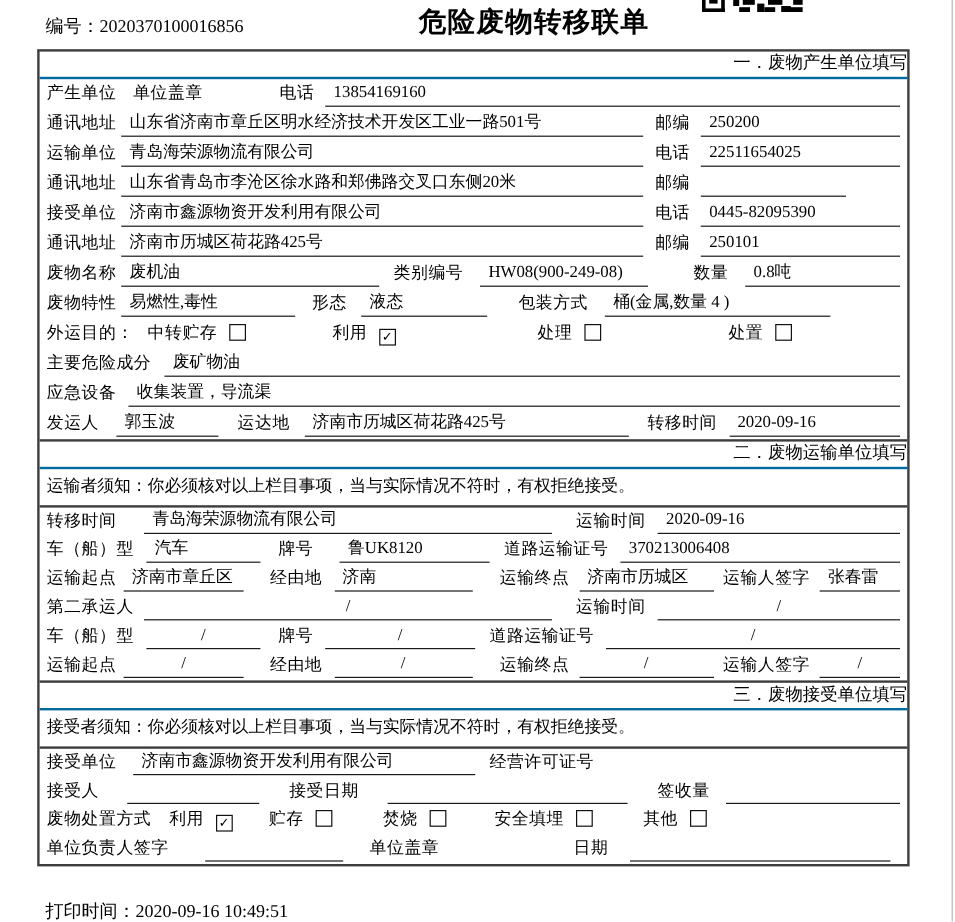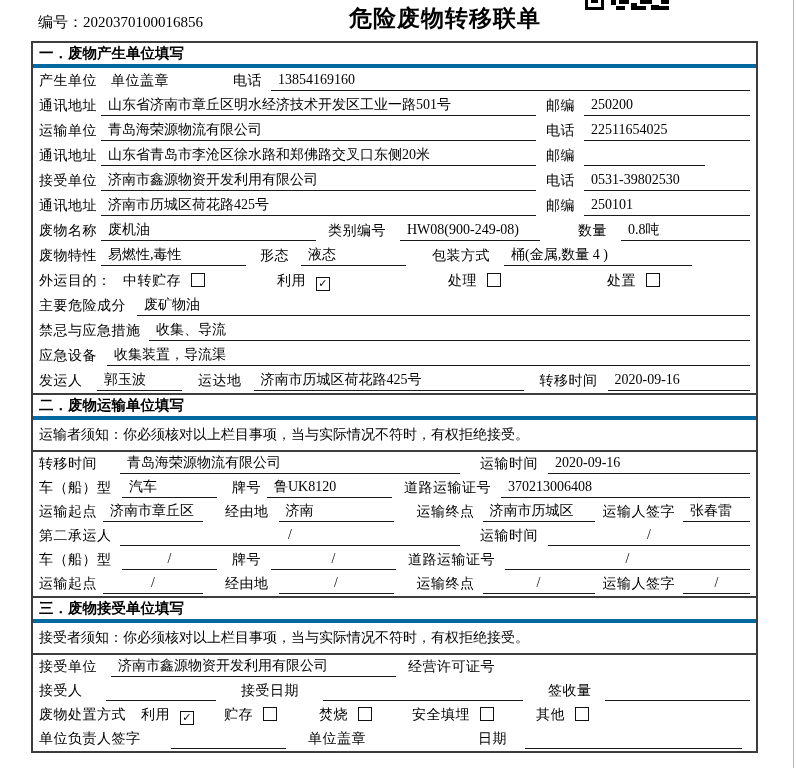--- a/index.html
+++ b/index.html
@@ -10,22 +10,22 @@
   }
   .page-edge{position:absolute;top:0;bottom:0;right:2px;width:1px;background:#b5b5b5;}
   
   .topbar{position:relative;height:32px;}
   .serial{position:absolute;left:38px;top:13px;font-size:15px;white-space:nowrap;}
   .doc-title{position:absolute;left:445px;top:3px;transform:translateX(-50%);
     font-size:23px;font-weight:bold;white-space:nowrap;letter-spacing:1px;}
   .qr{position:absolute;left:585px;top:0;}
   
   .tbl{position:absolute;left:31px;top:41px;width:727px;border:2px solid #3d3d3d;box-sizing:border-box;background:#fff;}
-  .sec-h{height:21px;line-height:21px;font-weight:bold;font-size:14.5px;padding-left:6px;
-    border-bottom:4px solid #0369a1;white-space:nowrap;}
+  .sec-h{height:21px;line-height:21px;font-weight:normal;font-size:14.5px;padding-left:6px;
+    border-bottom:2px solid #0369a1;white-space:nowrap;text-align:right;}
   .sec-h.mid{border-top:2px solid #3d3d3d;}
   .notice{height:30px;line-height:30px;padding-left:6px;border-bottom:2px solid #3d3d3d;white-space:nowrap;}
   .row{display:flex;align-items:flex-end;height:25px;padding:0 6px 2px 6px;box-sizing:border-box;}
   .row.r24{height:24px;}
   .lbl{white-space:nowrap;line-height:20px;letter-spacing:0.5px;}
   .ul{border-bottom:1px solid #1a1a1a;line-height:20px;white-space:nowrap;padding-left:7px;box-sizing:border-box;min-height:21px;}
   .ul.fill{flex:1;}
   .ul.ctr{text-align:center;padding-left:0;}
   .opt{white-space:nowrap;line-height:20px;letter-spacing:0.5px;}
   .ck{display:inline-block;width:12px;height:12px;border:1.5px solid #111;box-sizing:content-box;
@@ -89,21 +89,21 @@
       <span class="lbl" style="width:58px">通讯地址</span>
       <span class="ul" style="width:435px;margin-left:4px">山东省青岛市李沧区徐水路和郑佛路交叉口东侧20米</span>
       <span class="lbl" style="margin-left:10px;width:30px">邮编</span>
       <span class="ul fill" style="margin-left:8px;margin-right:45px"></span>
     </div>
 
     <div class="row">
       <span class="lbl" style="width:58px">接受单位</span>
       <span class="ul" style="width:435px;margin-left:4px">济南市鑫源物资开发利用有限公司</span>
       <span class="lbl" style="margin-left:10px;width:30px">电话</span>
-      <span class="ul fill" style="margin-left:8px">0531-39802530</span>
+      <span class="ul fill" style="margin-left:8px">0445-82095390</span>
     </div>
 
     <div class="row">
       <span class="lbl" style="width:58px">通讯地址</span>
       <span class="ul" style="width:435px;margin-left:4px">济南市历城区荷花路425号</span>
       <span class="lbl" style="margin-left:10px;width:30px">邮编</span>
       <span class="ul fill" style="margin-left:8px">250101</span>
     </div>
 
     <div class="row">
@@ -142,24 +142,20 @@
         <span>处置</span>
         <span class="ck"><span></span></span>
       </span>
     </div>
 
     <div class="row">
       <span class="lbl" style="width:88px">主要危险成分</span>
       <span class="ul fill" style="margin-left:10px">废矿物油</span>
     </div>
 
-    <div class="row">
-      <span class="lbl" style="width:102px">禁忌与应急措施</span>
-      <span class="ul fill" style="margin-left:8px">收集、导流</span>
-    </div>
 
     <div class="row">
       <span class="lbl" style="width:58px">应急设备</span>
       <span class="ul fill" style="margin-left:10px">收集装置，导流渠</span>
     </div>
 
     <div class="row">
       <span class="lbl" style="width:44px">发运人</span>
       <span class="ul" style="width:85px;margin-left:14px">郭玉波</span>
       <span class="lbl" style="margin-left:16px">运达地</span>
@@ -175,21 +171,21 @@
       <span class="lbl" style="width:73px">转移时间</span>
       <span class="ul" style="width:340px;margin-left:8px">青岛海荣源物流有限公司</span>
       <span class="lbl" style="margin-left:20px">运输时间</span>
       <span class="ul fill" style="margin-left:10px">2020-09-16</span>
     </div>
 
     <div class="row r24">
       <span class="lbl" style="width:73px">车（船）型</span>
       <span class="ul" style="width:95px;margin-left:10px">汽车</span>
       <span class="lbl" style="margin-left:15px">牌号</span>
-      <span class="ul" style="width:125px;margin-left:6px">鲁UK8120</span>
+      <span class="ul" style="width:125px;margin-left:22px">鲁UK8120</span>
       <span class="lbl" style="margin-left:12px">道路运输证号</span>
       <span class="ul fill" style="margin-left:10px">370213006408</span>
     </div>
 
     <div class="row r24">
       <span class="lbl" style="width:58px">运输起点</span>
       <span class="ul" style="width:100px;margin-left:6px">济南市章丘区</span>
       <span class="lbl" style="margin-left:22px">经由地</span>
       <span class="ul" style="width:115px;margin-left:10px">济南</span>
       <span class="lbl" style="margin-left:23px">运输终点</span>
@@ -270,15 +266,18 @@
     <div class="row r24">
       <span class="lbl" style="width:102px">单位负责人签字</span>
       <span class="ul" style="width:115px;margin-left:30px"></span>
       <span class="lbl" style="margin-left:22px">单位盖章</span>
       <span class="lbl" style="margin-left:112px">日期</span>
       <span class="ul fill" style="margin-left:18px;margin-right:8px"></span>
     </div>
 
   </div>
 
+  <div class="footer">
+    <span>打印时间：</span><span>2020-09-16 10:49:51</span>
+  </div>
 
   <div class="page-edge"></div>
 </div>
 
 </body></html>

